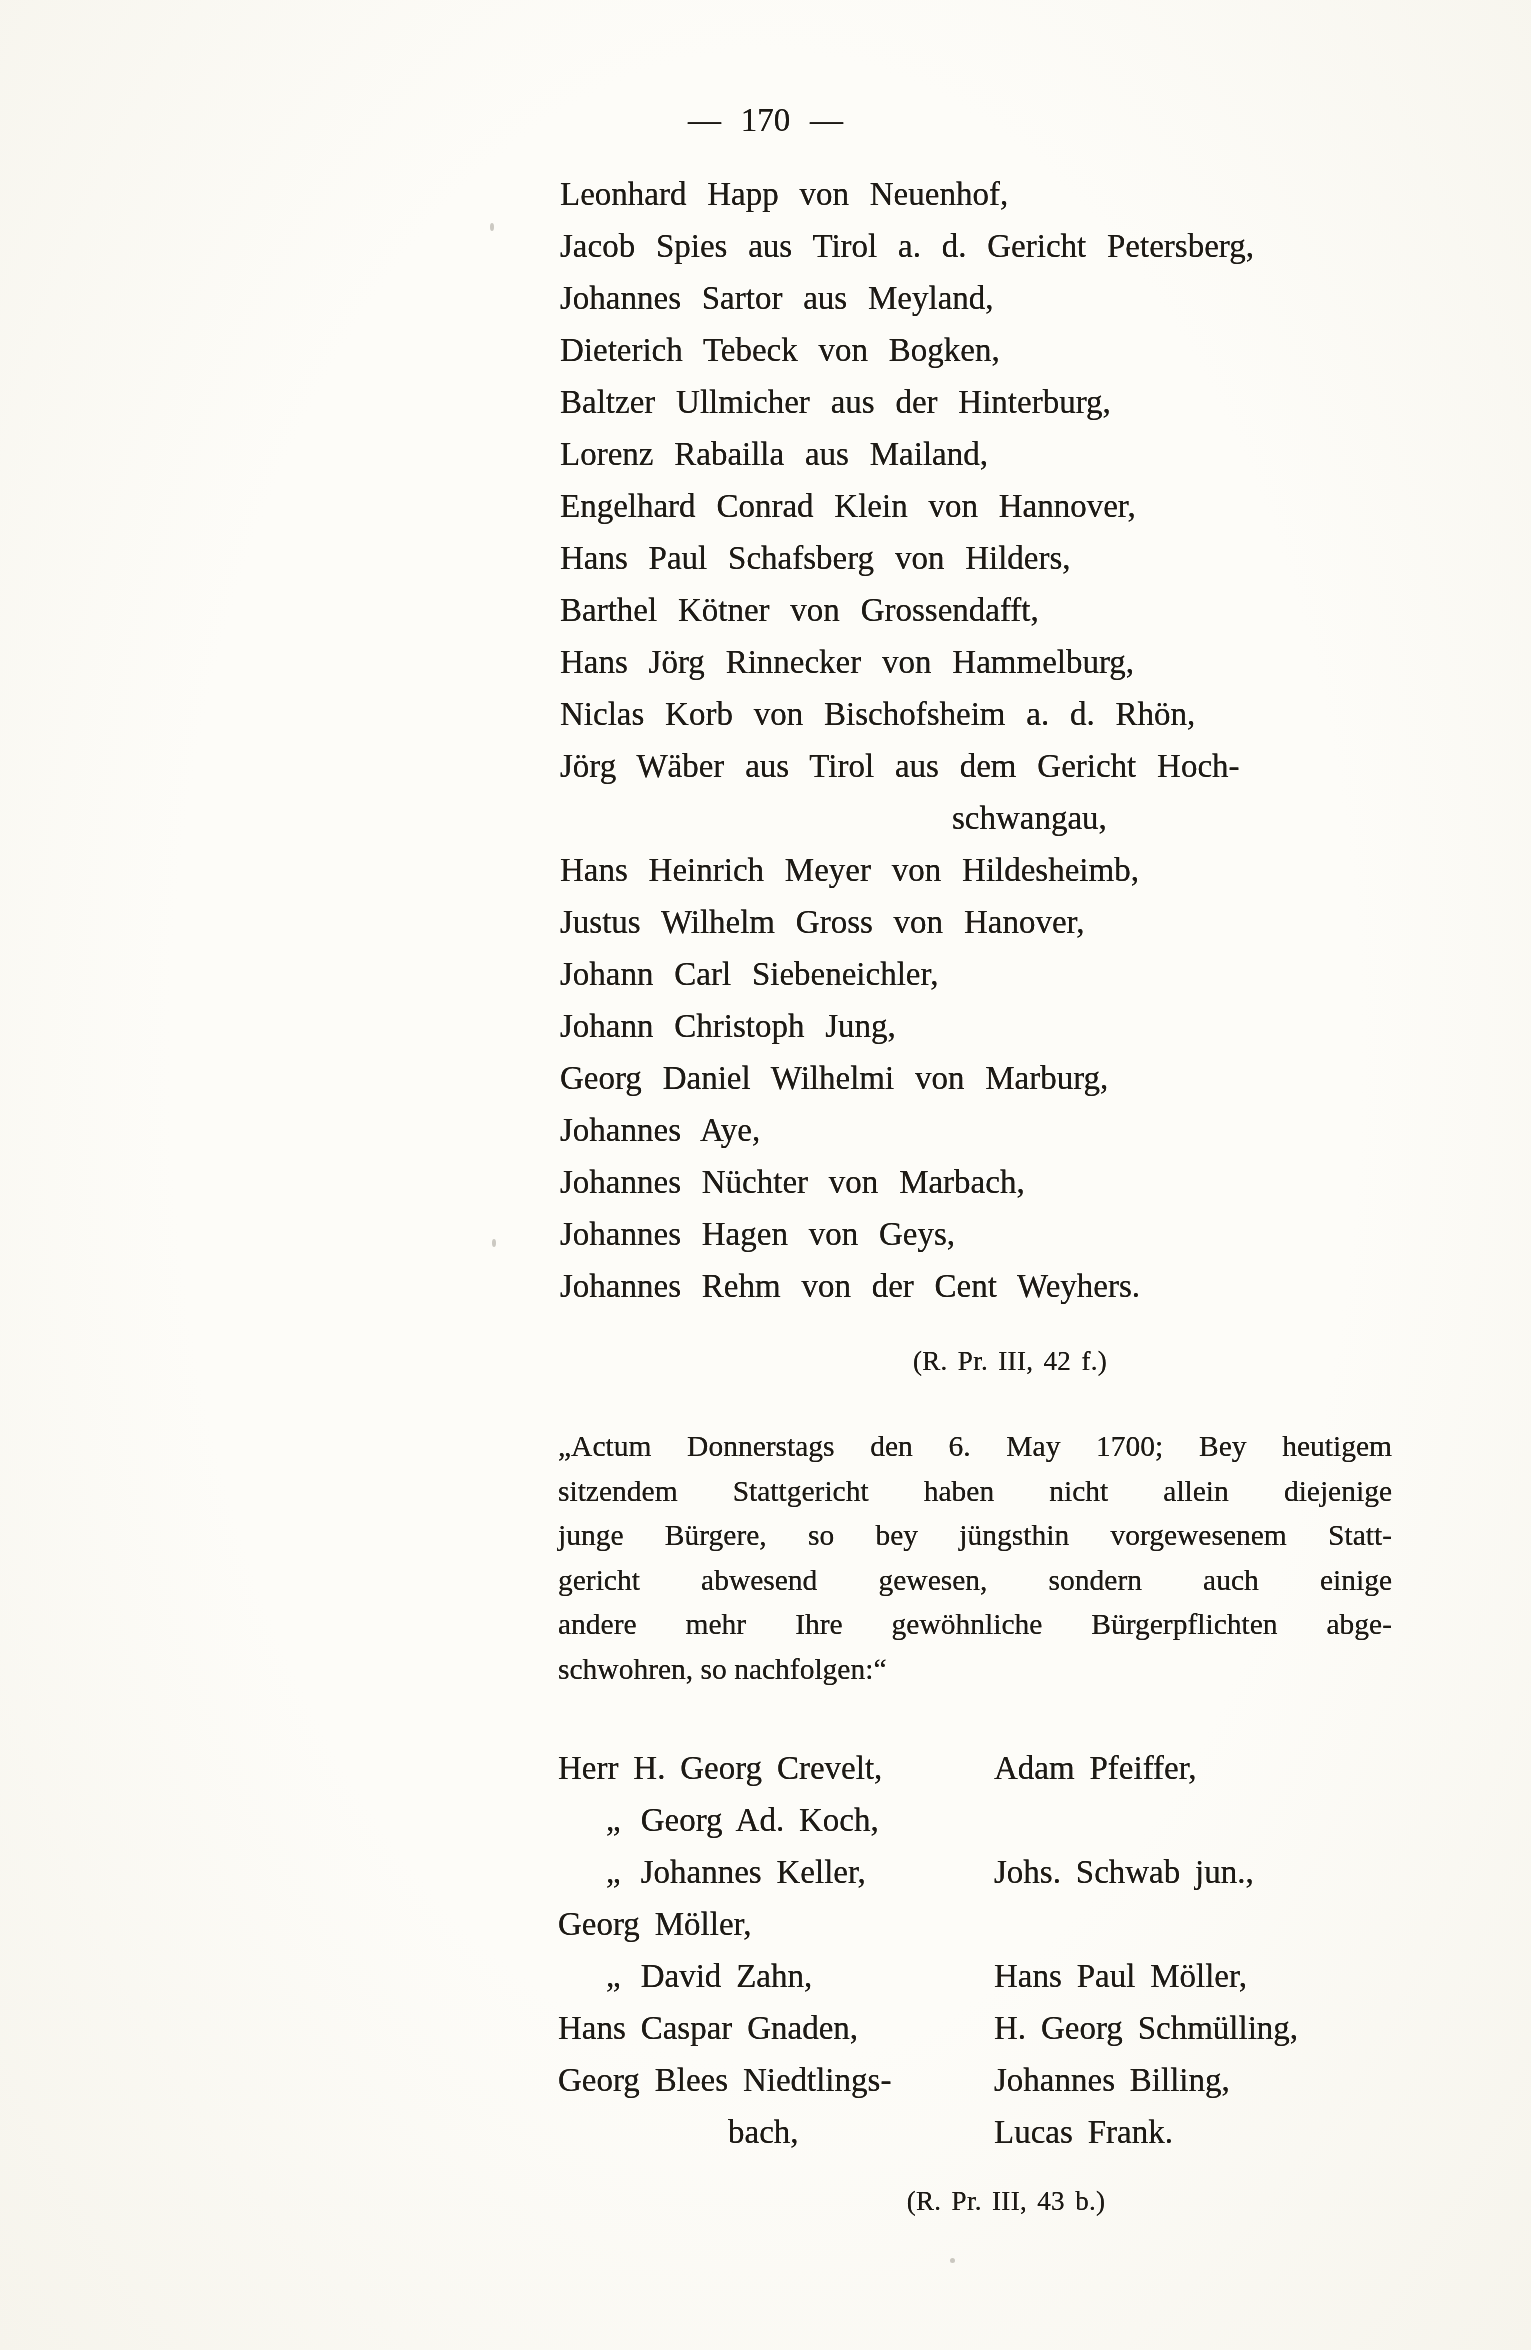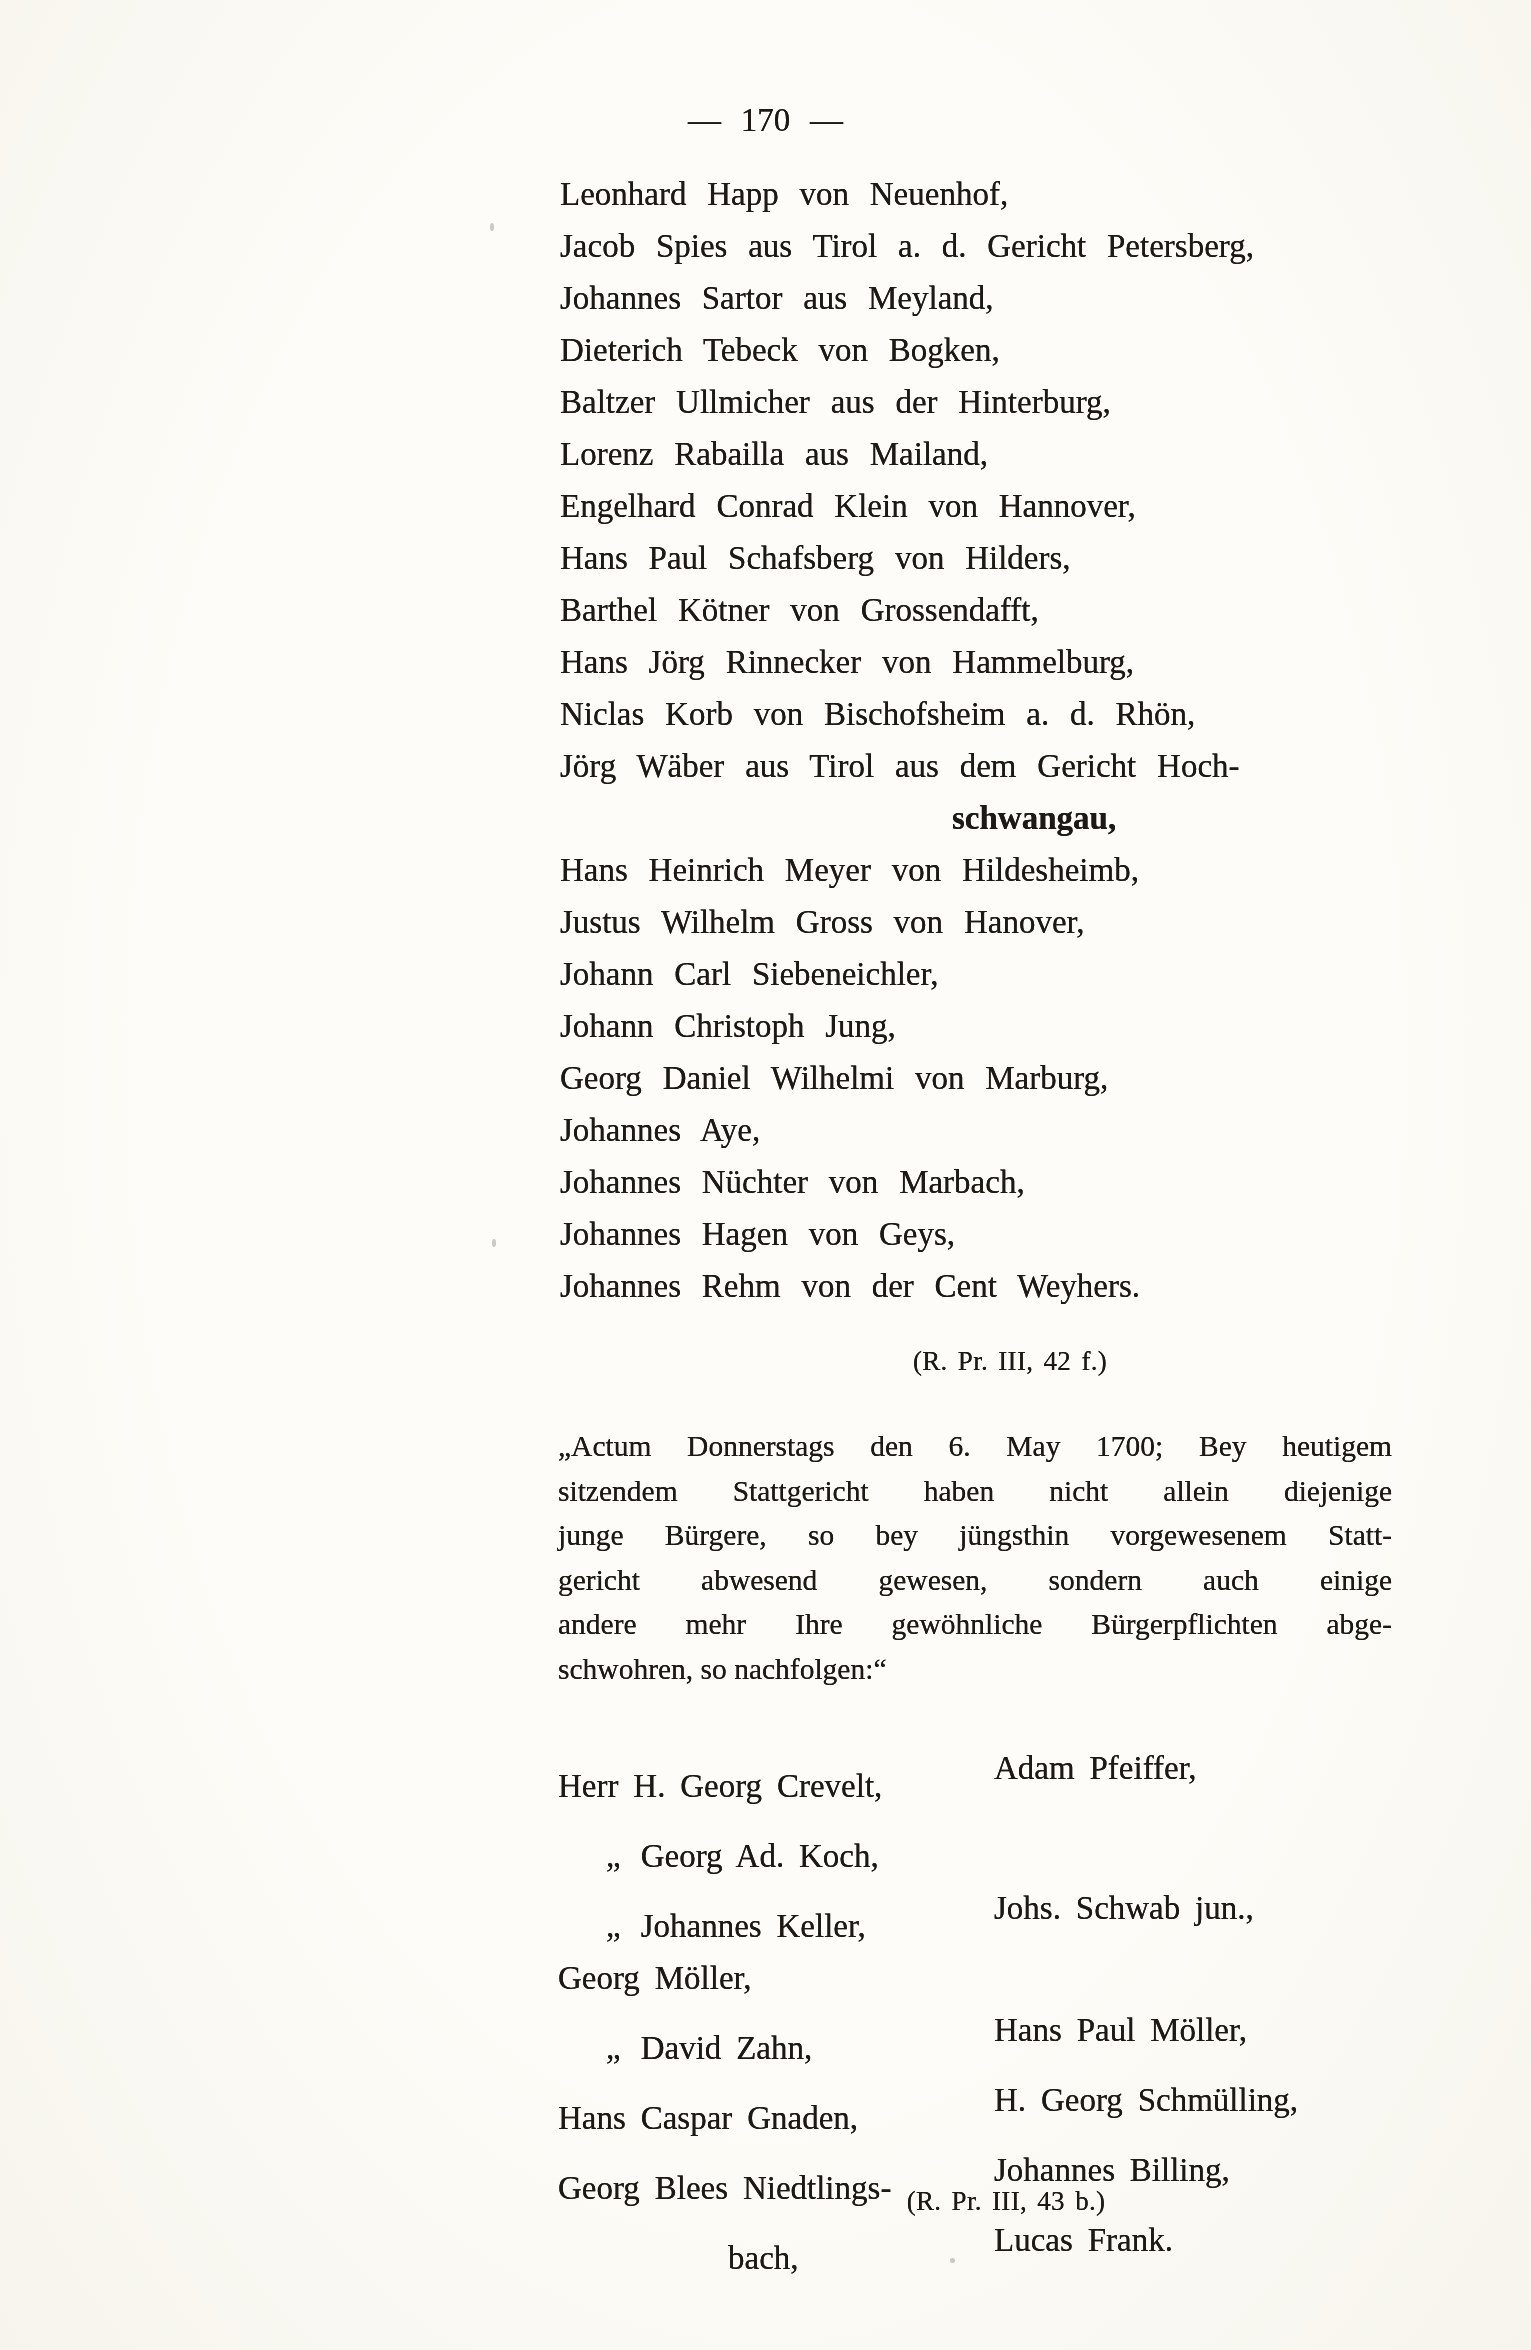--- a/index.html
+++ b/index.html
@@ -23,21 +23,21 @@
     word-spacing: 0.35em;
   }
   .name-list {
     position: absolute;
     top: 168px; left: 560px;
     font-size: 33px;
     line-height: 52px;
     word-spacing: 0.38em;
     white-space: nowrap;
   }
-  .nl.cont { padding-left: 392px; font-weight: bold; }
+  .nl.cont { padding-left: 392px; }
   .citation {
     position: absolute;
     font-size: 27px;
     font-weight: normal;
     letter-spacing: 0.3px;
     text-align: center;
     word-spacing: 0.12em;
   }
   .cite1 { top: 1346px; left: 560px; width: 900px; }
   .cite2 { top: 2186px; left: 560px; width: 892px; }
@@ -50,21 +50,21 @@
   .pl { text-align: justify; }
   .pl.just { text-align-last: justify; }
   .roll-call {
     position: absolute;
     top: 1742px; left: 558px;
     font-size: 33px;
     line-height: 52px;
     white-space: nowrap;
   }
   .rc-row { display: flex; }
-  .rc-left  { width: 436px; word-spacing: 0.2em; margin-top: 18px; }
+  .rc-left  { width: 436px; word-spacing: 0.2em; }
   .rc-right { word-spacing: 0.2em; }
   .rc-left.ditto { padding-left: 48px; }
   .ditto-mark { display: inline-block; margin-right: 20px; }
   .rc-left.bach { padding-left: 170px; }
   .speck {
     position: absolute;
     width: 5px; height: 5px;
     border-radius: 50%;
     background: #6f6a5f;
     opacity: 0.35;

